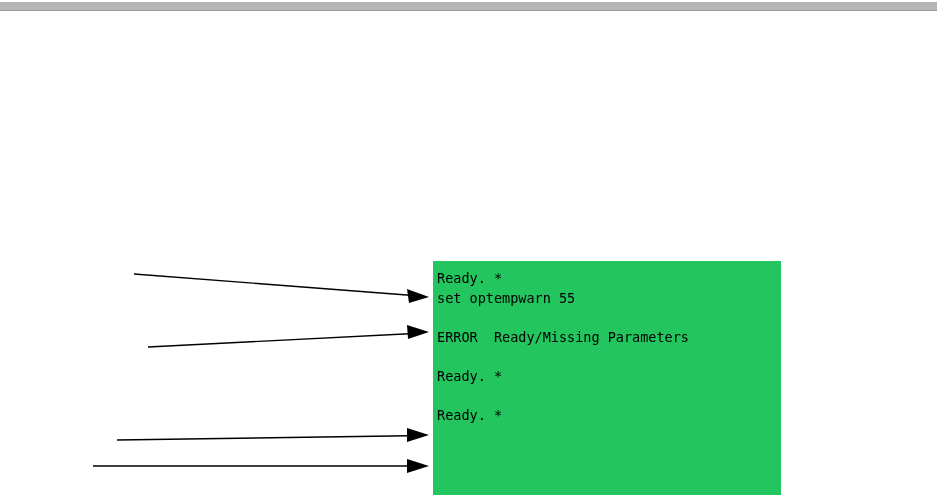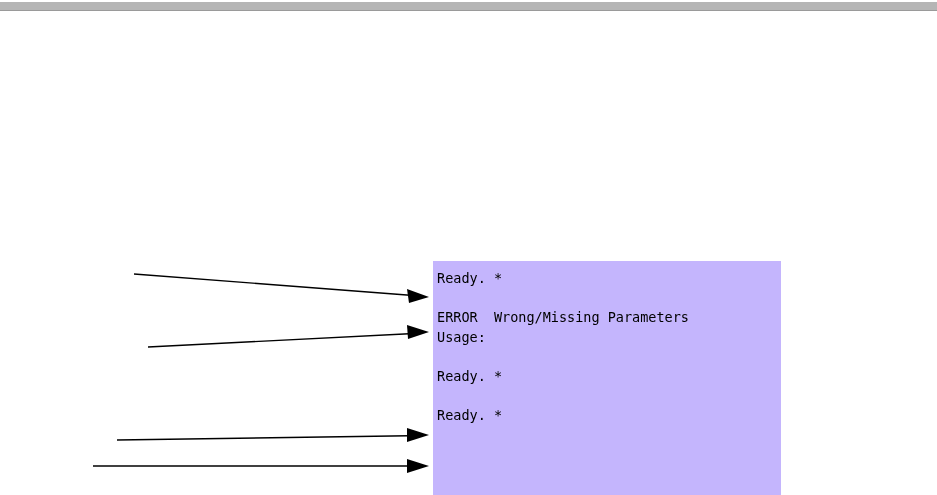--- a/index.html
+++ b/index.html
@@ -27,21 +27,21 @@
     border-bottom: 1px solid #9a9a9a;
   }
 
   
   #terminal-panel {
     position: absolute;
     left: 433px;
     top: 261px;
     width: 348px;
     height: 234px;
-    background: #c4b5fd;
+    background: #22c55e;
     box-sizing: border-box;
     padding: 8px 0 0 4px;
   }
   .term-line {
     font-family: "DejaVu Sans Mono", "Liberation Mono", monospace;
     font-size: 13.5px;
     line-height: 19.6px;
     color: #000000;
     white-space: pre;
     letter-spacing: 0px;
@@ -71,23 +71,23 @@
     fill: #000000;
   }
 </style>
 </head>
 <body>
 
 <div id="top-bar"></div>
 
 <div id="terminal-panel">
   <div class="term-line">Ready. *</div>
+  <div class="term-line">set optempwarn 55</div>
   <div class="term-blank">&nbsp;</div>
-  <div class="term-line">ERROR  Wrong/Missing Parameters</div>
-  <div class="term-line">Usage:</div>
+  <div class="term-line">ERROR  Ready/Missing Parameters</div>
   <div class="term-blank">&nbsp;</div>
   <div class="term-line">Ready. *</div>
   <div class="term-blank">&nbsp;</div>
   <div class="term-line">Ready. *</div>
 </div>
 
 <svg id="arrow-layer" viewBox="0 0 937 495">
   <g>
     <line x1="134" y1="274" x2="410" y2="295.2"></line>
     <polygon points="429,297 407,289 409,303"></polygon>

